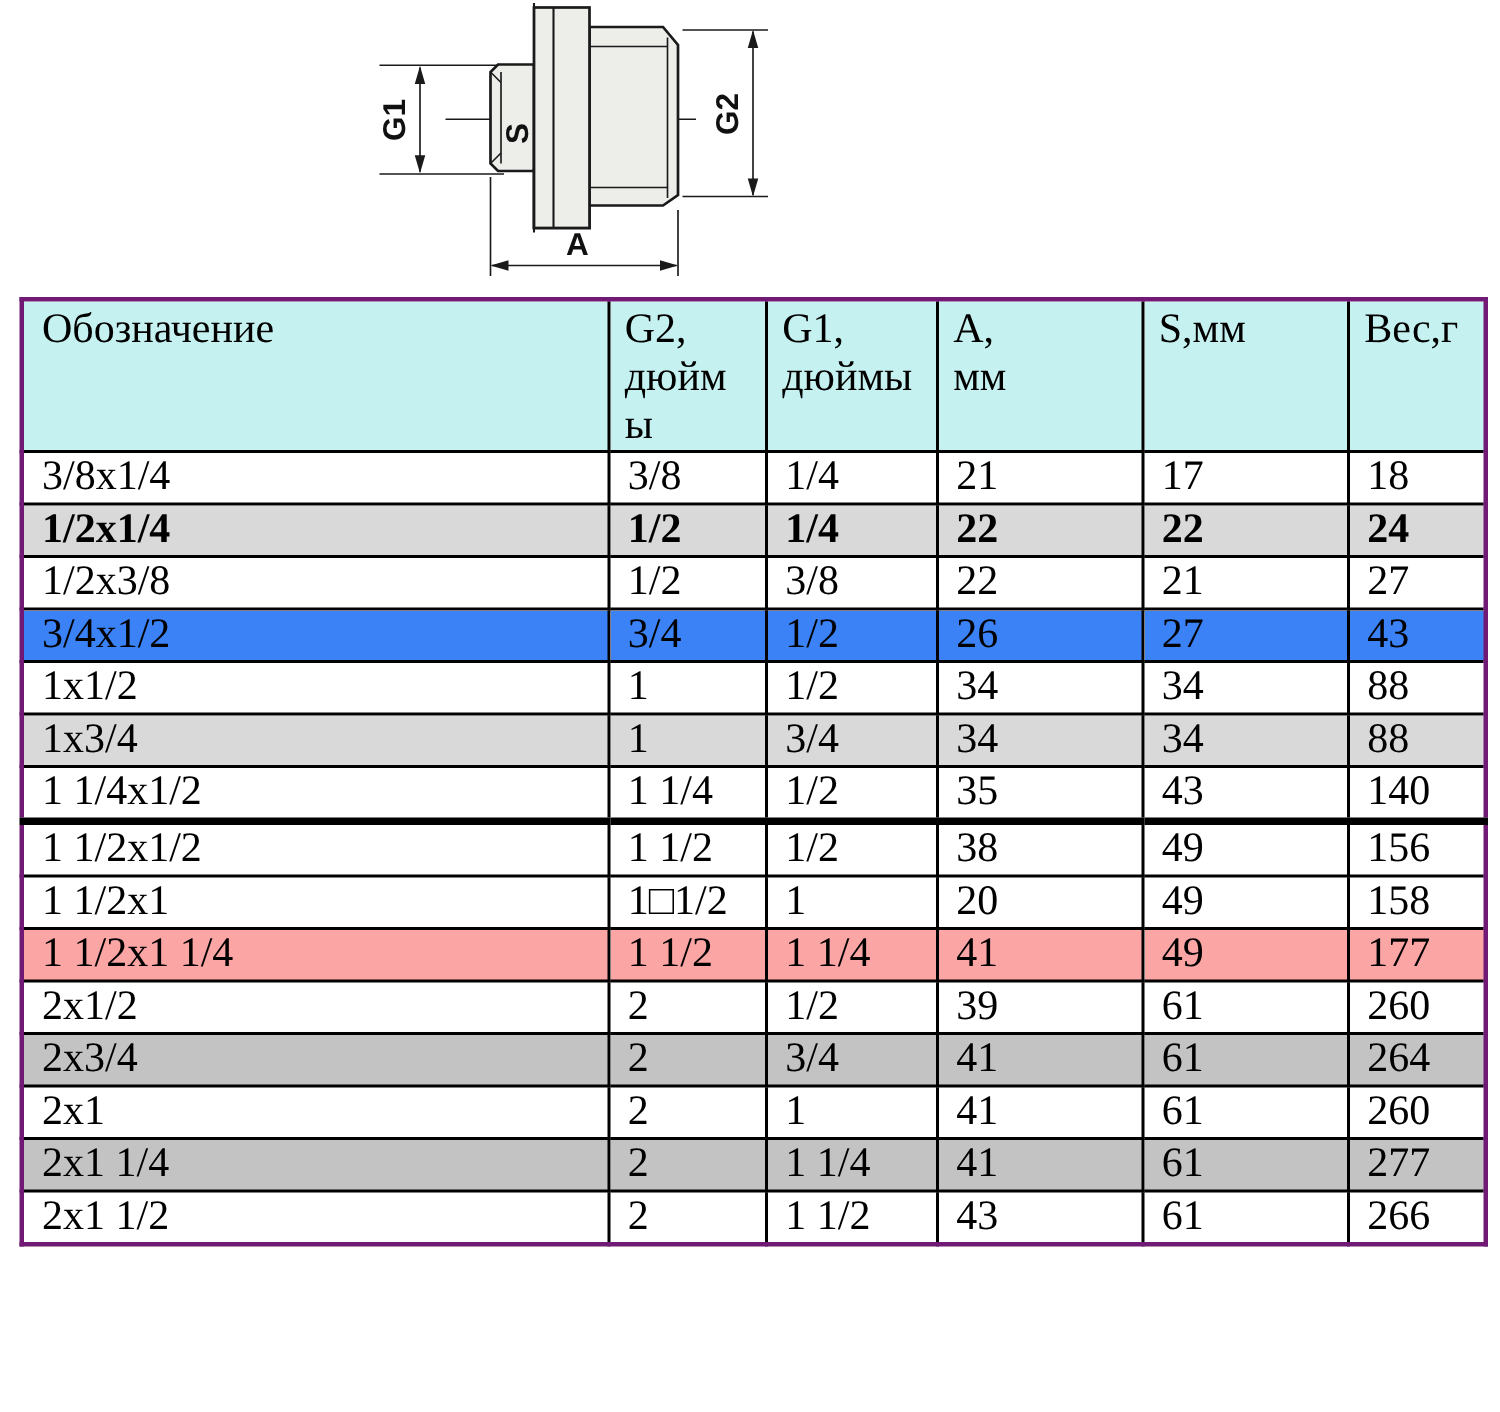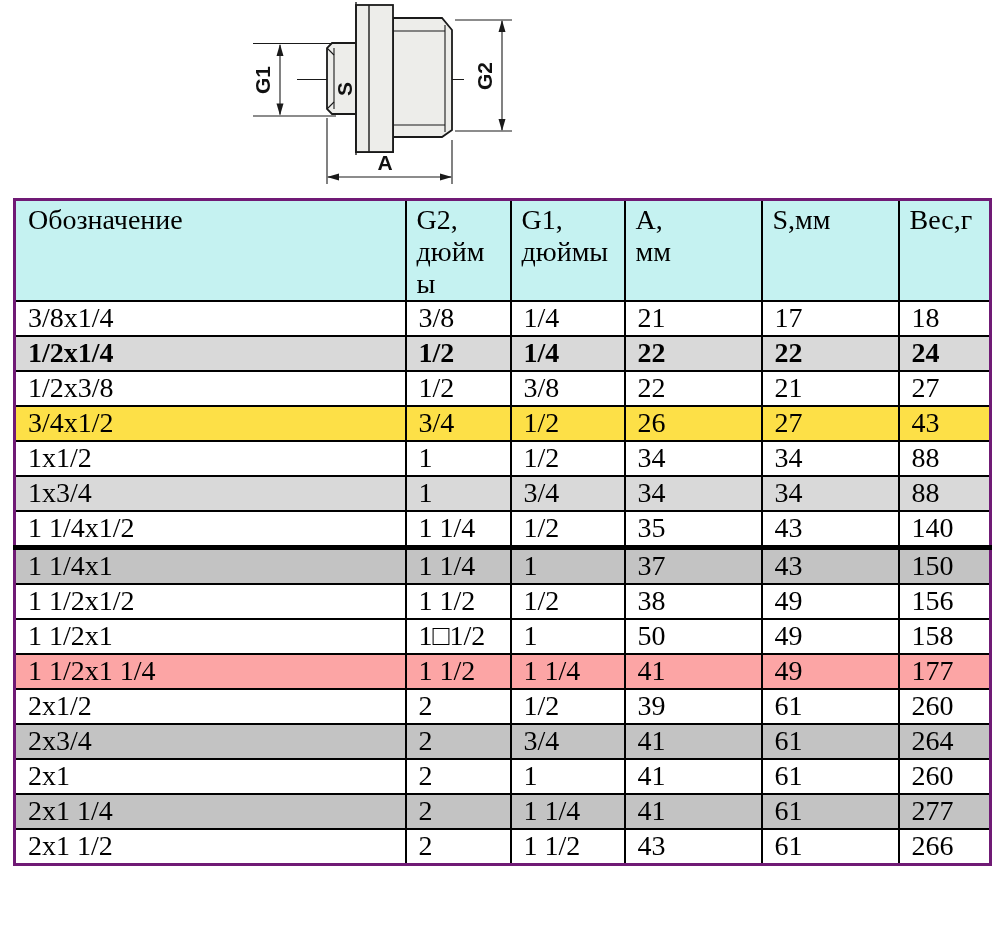--- a/index.html
+++ b/index.html
@@ -171,21 +171,21 @@
           <td>24</td>
         </tr>
         <tr>
           <td>1/2x3/8</td>
           <td>1/2</td>
           <td>3/8</td>
           <td>22</td>
           <td>21</td>
           <td>27</td>
         </tr>
-        <tr style="background: #fde047;">
+        <tr style="background: #3b82f6;">
           <td>3/4x1/2</td>
           <td>3/4</td>
           <td>1/2</td>
           <td>26</td>
           <td>27</td>
           <td>43</td>
         </tr>
         <tr>
           <td>1x1/2</td>
           <td>1</td>
@@ -203,41 +203,33 @@
           <td>88</td>
         </tr>
         <tr class="section-end">
           <td>1 1/4x1/2</td>
           <td>1 1/4</td>
           <td>1/2</td>
           <td>35</td>
           <td>43</td>
           <td>140</td>
         </tr>
-        <tr style="background: rgb(195, 195, 195);">
-          <td>1 1/4x1</td>
-          <td>1 1/4</td>
-          <td>1</td>
-          <td>37</td>
-          <td>43</td>
-          <td>150</td>
-        </tr>
         <tr>
           <td>1 1/2x1/2</td>
           <td>1 1/2</td>
           <td>1/2</td>
           <td>38</td>
           <td>49</td>
           <td>156</td>
         </tr>
         <tr>
           <td>1 1/2x1</td>
           <td>1□1/2</td>
           <td>1</td>
-          <td>50</td>
+          <td>20</td>
           <td>49</td>
           <td>158</td>
         </tr>
         <tr style="background: #fca5a5;">
           <td>1 1/2x1 1/4</td>
           <td>1 1/2</td>
           <td>1 1/4</td>
           <td>41</td>
           <td>49</td>
           <td>177</td>

